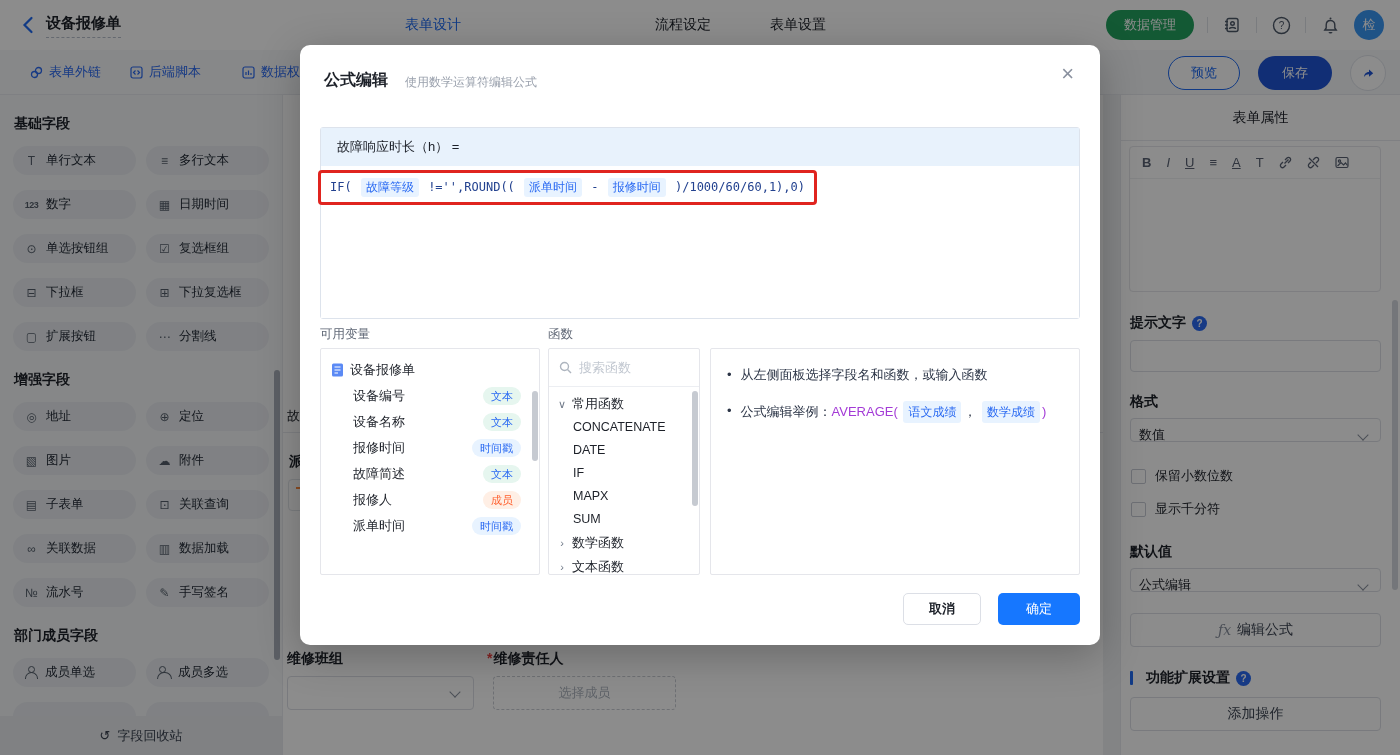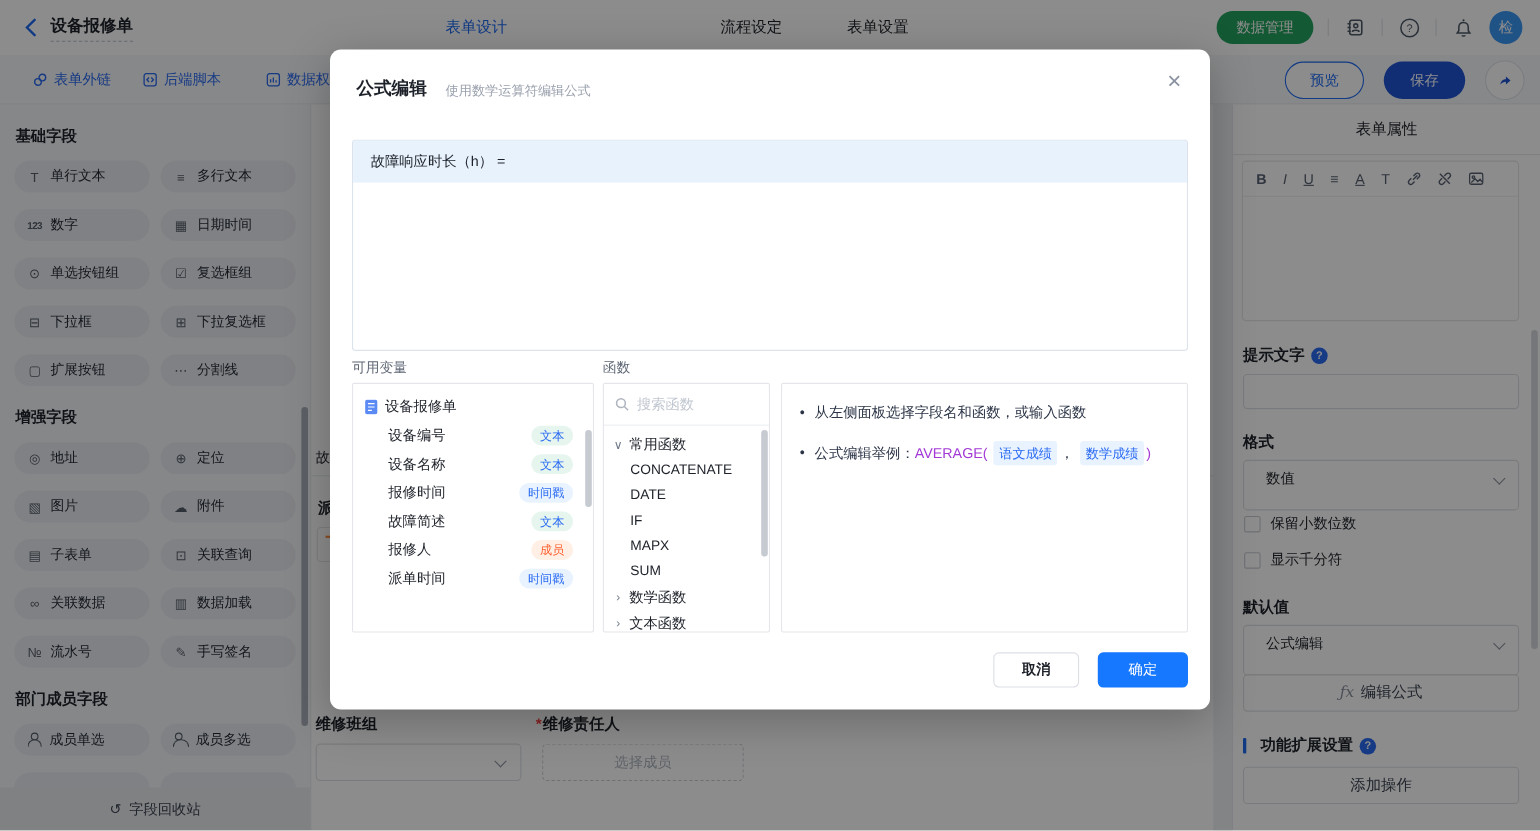--- a/index.html
+++ b/index.html
@@ -77,22 +77,22 @@
                              width:72px; height:3px; background:#1f6bf2; }
   .rte { position:absolute; left:8px; top:51px; width:252px; height:146px; border:1px solid #e5e6eb; border-radius:4px; }
   .rte-toolbar { height:32px; border-bottom:1px solid #eef0f3; display:flex; align-items:center; padding:0 12px; gap:15px;
                  color:#596273; font-size:13px; }
   .rte-toolbar span { cursor:pointer; }
   .rte-b { font-weight:bold; } .rte-i { font-style:italic; } .rte-u,.rte-a { text-decoration:underline; }
   .p-label { position:absolute; left:9px; font-size:14px; font-weight:bold; color:#1d2129; display:flex; align-items:center; gap:6px; }
   .q-circle { width:15px; height:15px; border-radius:50%; background:#2a6af2; color:#fff; font-size:10px; font-weight:bold;
               display:flex; align-items:center; justify-content:center; }
   .p-input { position:absolute; left:9px; width:251px; height:32px; border:1px solid #dcdfe6; border-radius:4px; background:#fff; }
-  .p-select { position:absolute; left:9px; width:251px; height:46px; border:1px solid #dcdfe6; border-radius:4px;
-              background:#fff; font-size:13px; color:#1d2129; line-height:32px; padding:0 20px; cursor:pointer; }
+  .p-select { position:absolute; left:9px; width:251px; height:24px; border:1px solid #dcdfe6; border-radius:4px;
+              background:#fff; font-size:13px; color:#1d2129; line-height:32px; padding:0 8px; cursor:pointer; }
   .p-check { position:absolute; left:10px; display:flex; align-items:center; gap:9px; font-size:13px; color:#1d2129; cursor:pointer; }
   .cb-box { width:15px; height:15px; border:1px solid #c6cbd4; border-radius:2px; background:#fff; }
   .p-btn { position:absolute; left:9px; width:251px; height:34px; border:1px solid #dcdfe6; border-radius:4px; background:#fff;
            font-size:14px; color:#3c4452; display:flex; align-items:center; justify-content:center; gap:6px; cursor:pointer; }
   .fx-glyph { font-style:italic; color:#8a919f; font-family:"DejaVu Serif",serif; }
   .sec-bar { display:inline-block; width:3px; height:14px; background:#1f6bf2; margin-right:7px; border-radius:1px; }
   .props-scrollbar { position:absolute; right:2px; top:205px; width:6px; height:290px; border-radius:3px; background:#d4d8de; }
 
   
   .overlay { position:absolute; inset:0; background:rgba(0,0,0,0.45); z-index:10; }
@@ -446,20 +446,25 @@
 
   <div class="overlay"></div>
 
   <div class="modal">
     <div class="modal-title">公式编辑</div>
     <div class="modal-sub">使用数学运算符编辑公式</div>
     <div class="modal-close">×</div>
 
     <div class="fx-block">
       <div class="fx-head">故障响应时长（h） =</div>
+      <div class="fx-body">
+        <div class="red-box">
+          <span class="code">IF( </span><span class="chip">故障等级</span><span class="code"> !='',ROUND(( </span><span class="chip">派单时间</span><span class="code"> - </span><span class="chip">报修时间</span><span class="code"> )/1000/60/60,1),0)</span>
+        </div>
+      </div>
     </div>
 
     <div class="panel-label" style="left:20px">可用变量</div>
     <div class="panel-label" style="left:248px">函数</div>
 
     <div class="m-panel vp">
       <div class="tree">
         <div class="tree-root">
           <svg width="13" height="14" viewBox="0 0 13 14">
             <rect x="1" y="0.5" width="11" height="13" rx="1.5" fill="#5b8af5"></rect>

